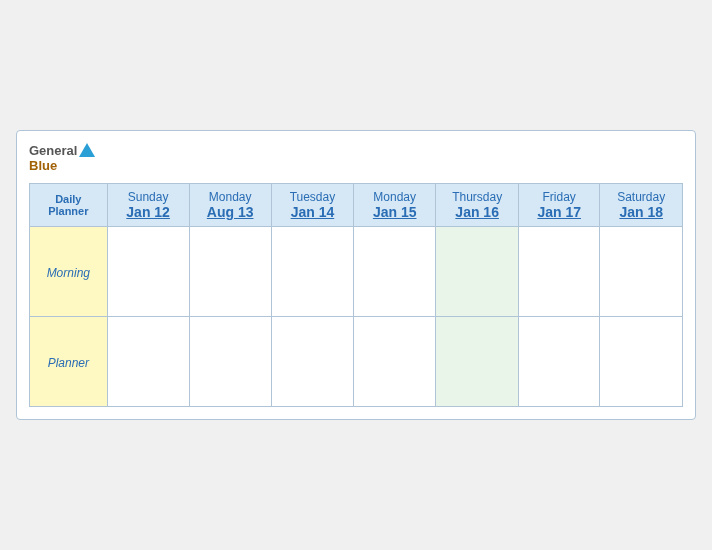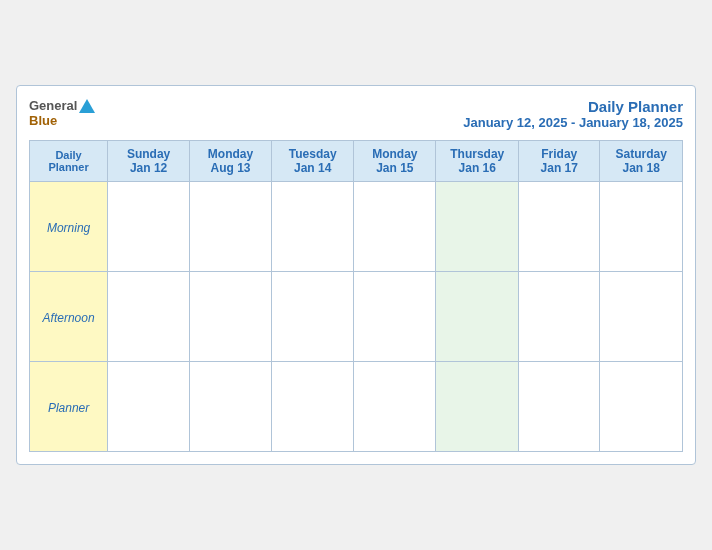--- a/index.html
+++ b/index.html
@@ -35,21 +35,21 @@
       font-weight: bold;
       color: #555;
     }
     .logo-text-blue {
       font-size: 13px;
       font-weight: bold;
       color: #a16207;
     }
     .logo-row {
       display: flex;
-      align-items: flex-end;
+      align-items: flex-start;
       gap: 2px;
     }
     .logo-triangle {
       width: 0;
       height: 0;
       border-left: 8px solid transparent;
       border-right: 8px solid transparent;
       border-bottom: 14px solid #2a9fd6;
       display: inline-block;
     }
@@ -80,26 +80,27 @@
       background: #d6e8f5;
       padding: 6px 4px;
     }
     .col-label {
       font-size: 11px;
       font-weight: bold;
       color: #2a6db5;
     }
     .col-day {
       font-size: 12px;
-      font-weight: bold;
+      font-weight: normal;
       color: #2a6db5;
     }
     .col-date {
-      font-size: 12px;
+      font-size: 14px;
       color: #2a6db5;
+      text-decoration: underline;
     }
     .time-cell {
       background: #fef9c3;
       width: 80px;
       padding: 8px 4px;
     }
     .time-label {
       font-size: 12px;
       font-style: italic;
       color: #2a6db5;
@@ -117,24 +118,20 @@
 <body>
 
 <div class="planner-container">
   <div class="header">
     <div class="logo-area">
       <div class="logo-row">
         <span class="logo-text-general">General</span>
         <span class="logo-triangle"></span>
       </div>
       <span class="logo-text-blue">Blue</span>
-    </div>
-    <div class="title-area">
-      <div class="title-main">Daily Planner</div>
-      <div class="title-sub">January 12, 2025 - January 18, 2025</div>
     </div>
   </div>
 
   <table class="grid-table">
     <thead>
       <tr class="header-row">
         <th>
           <div class="col-label">Daily</div>
           <div class="col-label">Planner</div>
         </th>
@@ -176,32 +173,20 @@
         <td class="content-cell"></td>
         <td class="content-cell"></td>
         <td class="content-cell"></td>
         <td class="content-cell"></td>
         <td class="content-cell thursday-col"></td>
         <td class="content-cell"></td>
         <td class="content-cell"></td>
       </tr>
       <tr>
         <td class="time-cell">
-          <span class="time-label">Afternoon</span>
-        </td>
-        <td class="content-cell"></td>
-        <td class="content-cell"></td>
-        <td class="content-cell"></td>
-        <td class="content-cell"></td>
-        <td class="content-cell thursday-col"></td>
-        <td class="content-cell"></td>
-        <td class="content-cell"></td>
-      </tr>
-      <tr>
-        <td class="time-cell">
           <span class="time-label">Planner</span>
         </td>
         <td class="content-cell"></td>
         <td class="content-cell"></td>
         <td class="content-cell"></td>
         <td class="content-cell"></td>
         <td class="content-cell thursday-col"></td>
         <td class="content-cell"></td>
         <td class="content-cell"></td>
       </tr>

